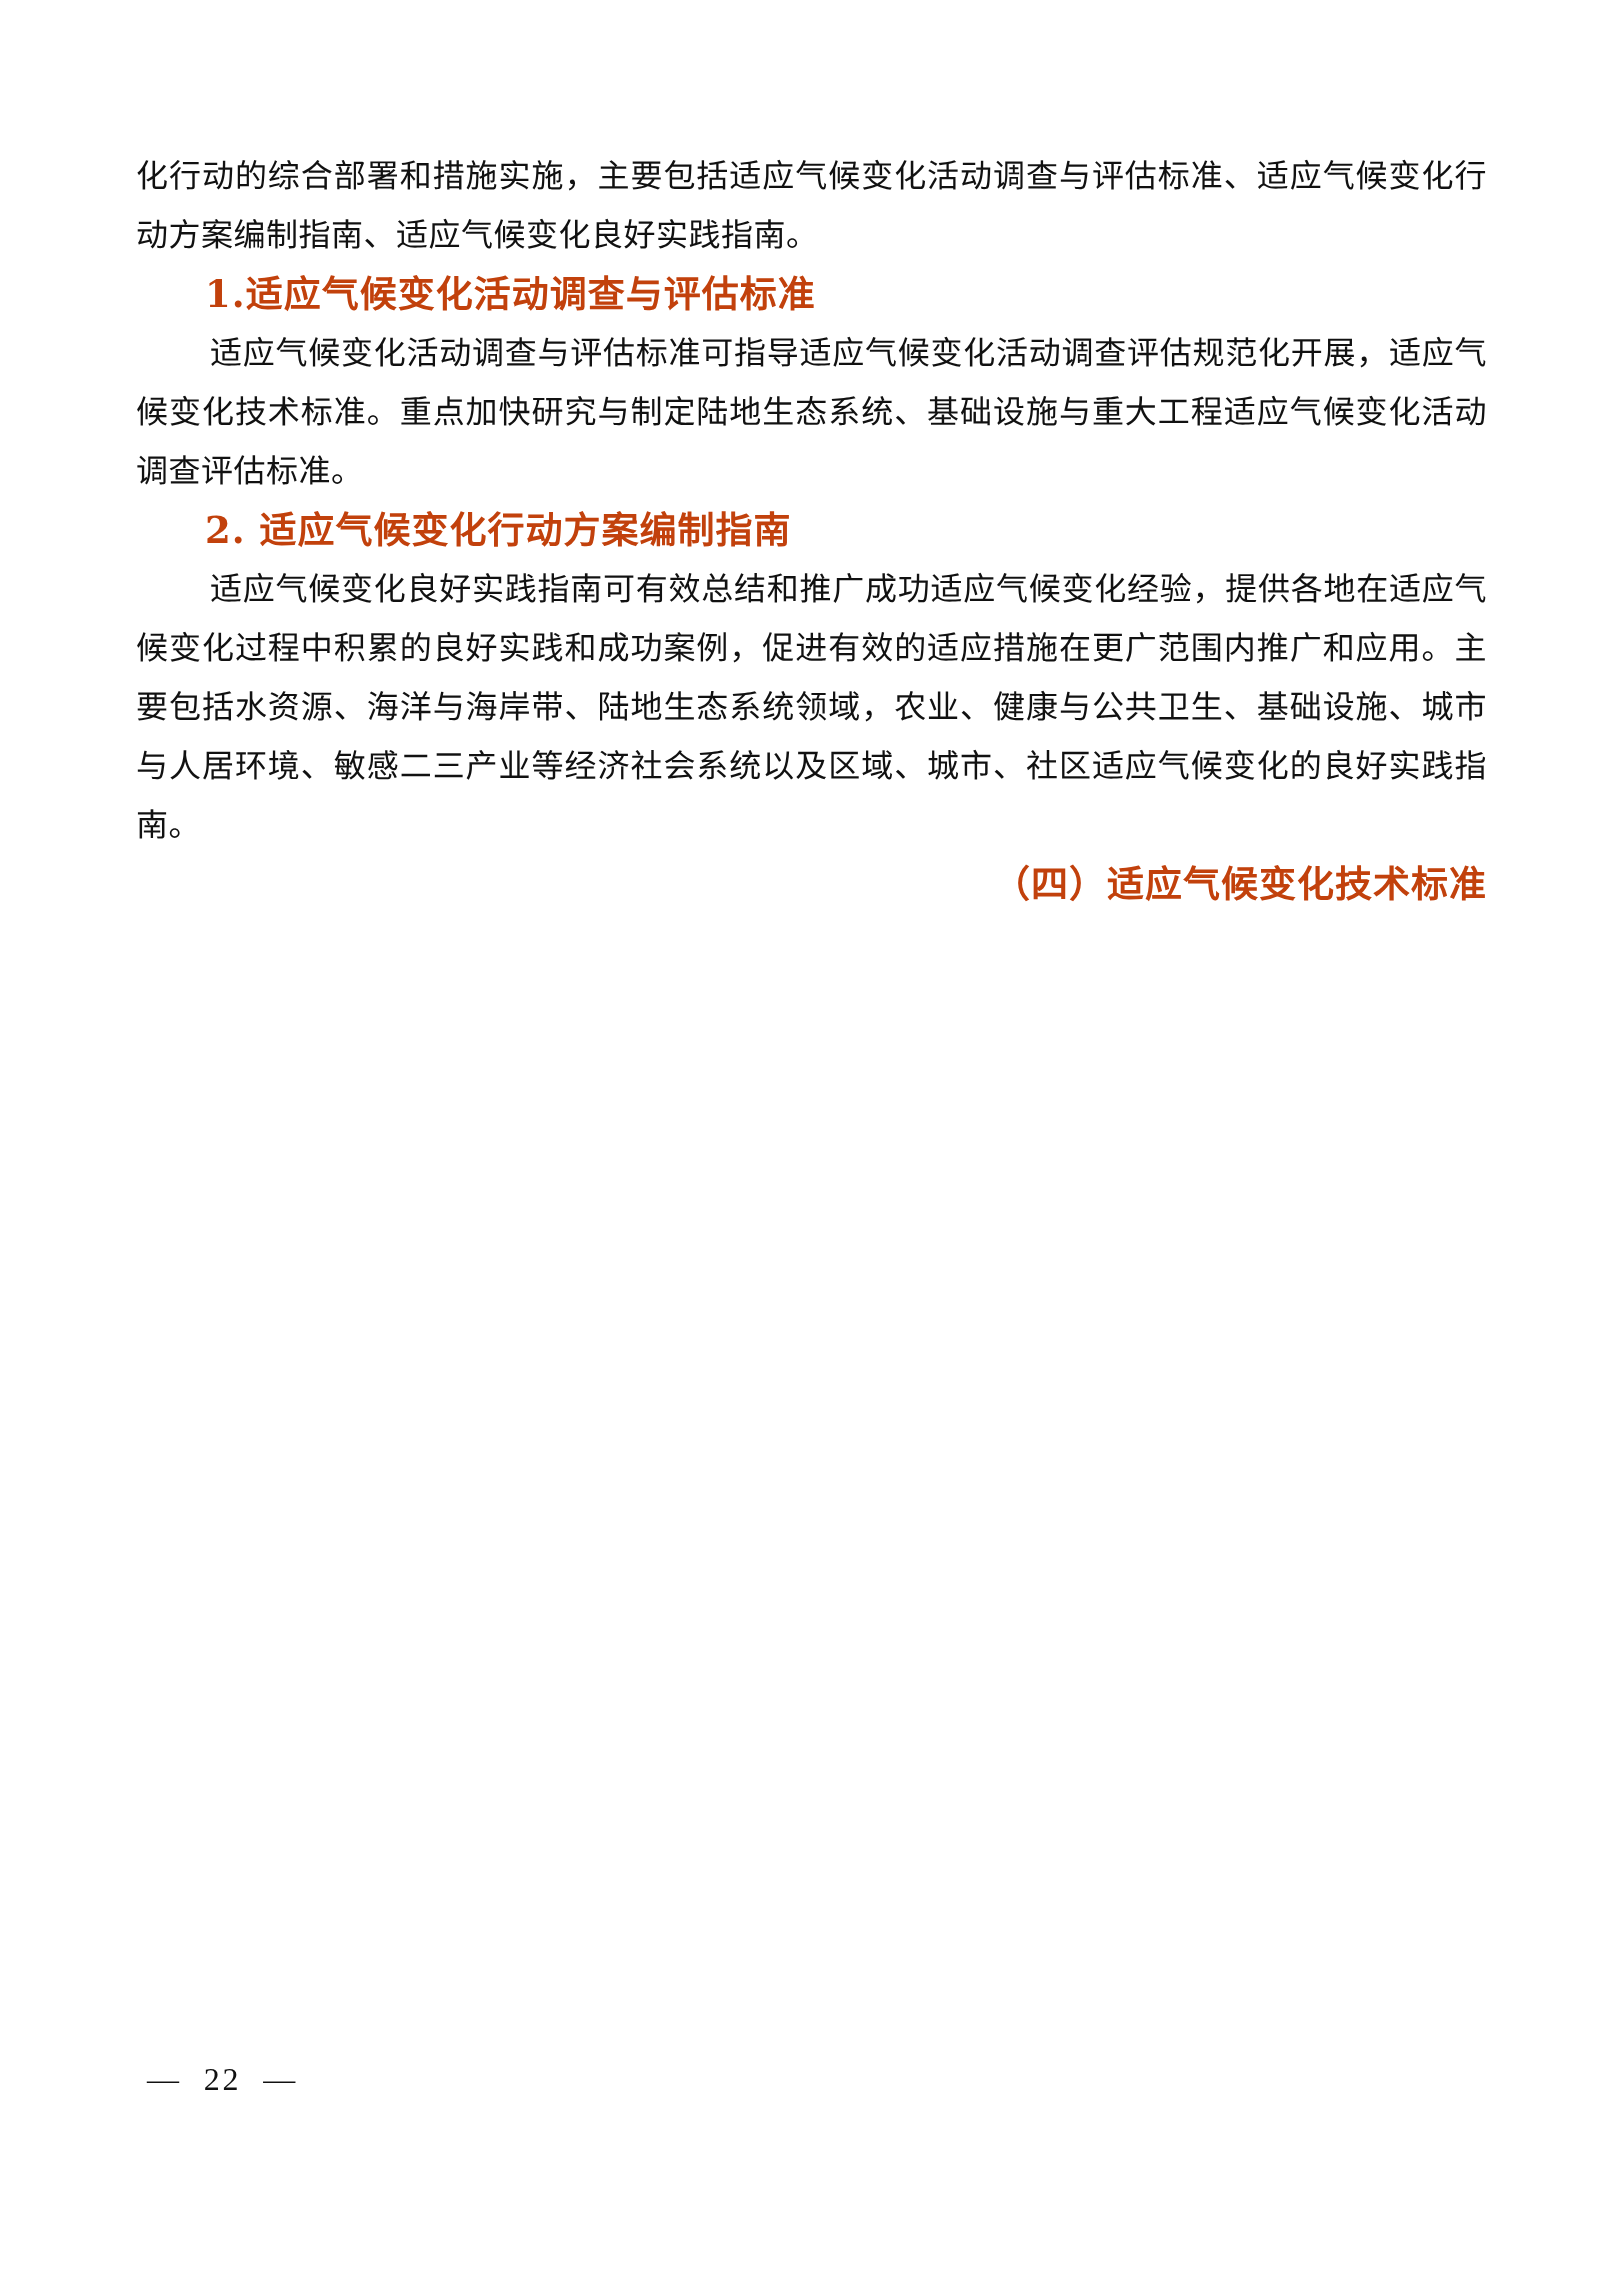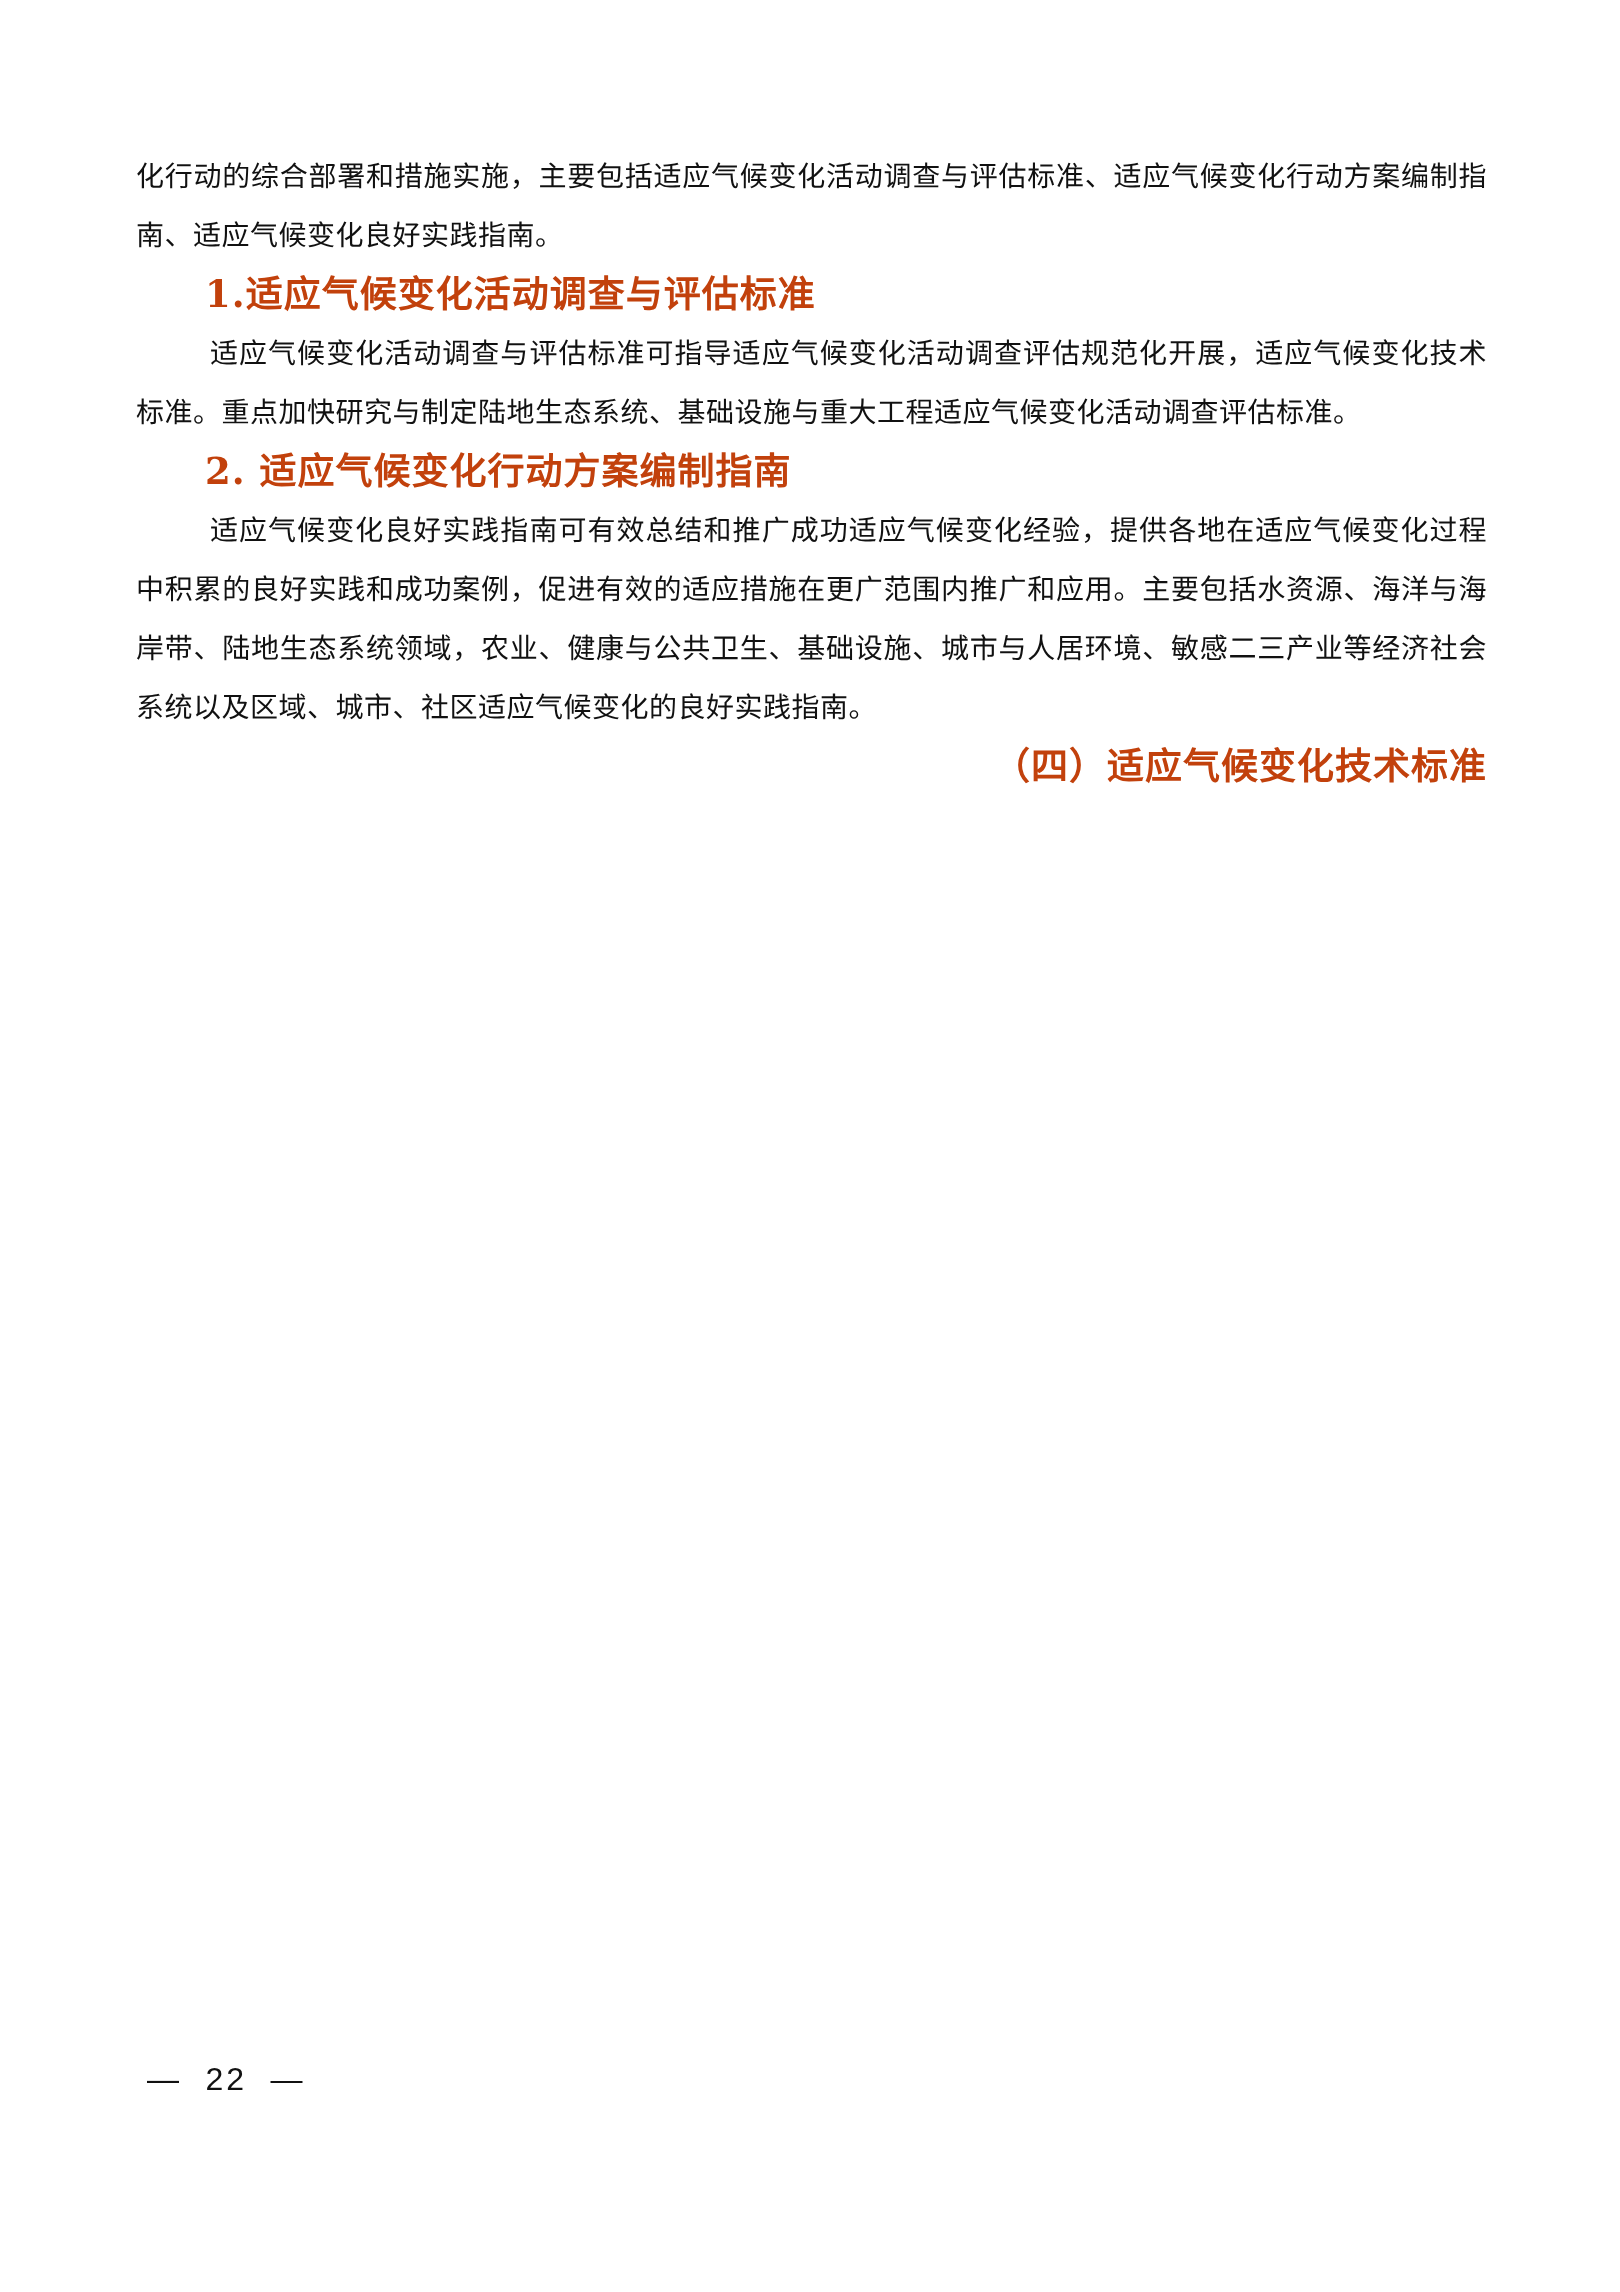--- a/index.html
+++ b/index.html
@@ -25,21 +25,21 @@
   }
   .doc-line,
   .para,
   .heading {
     font-family: "DejaVu Serif", "Liberation Serif", serif;
     color: #000000;
     -webkit-font-smoothing: antialiased;
   }
   
   .para {
-    font-size: 28px;
+    font-size: 32px;
     line-height: 59px;
     letter-spacing: 0.5px;
     text-align: justify;
     text-justify: inter-character;
     margin: 0;
     color: #111111;
     font-weight: 400;
   }
   .para.indent {
     text-indent: 74px;
@@ -59,21 +59,21 @@
   }
   .heading.level-sub {
     text-indent: 71px;
     text-align: right;
   }
   
   .page-number {
     position: absolute;
     left: 147px;
     top: 2060px;
-    font-family: Liberation Sans, sans-serif;
+    font-family: Liberation Serif, serif;
     font-size: 32px;
     line-height: 39px;
     color: #111111;
     letter-spacing: 2.9px;
     white-space: pre;
   }
   .block {
     margin: 0;
     padding: 0;
   }

